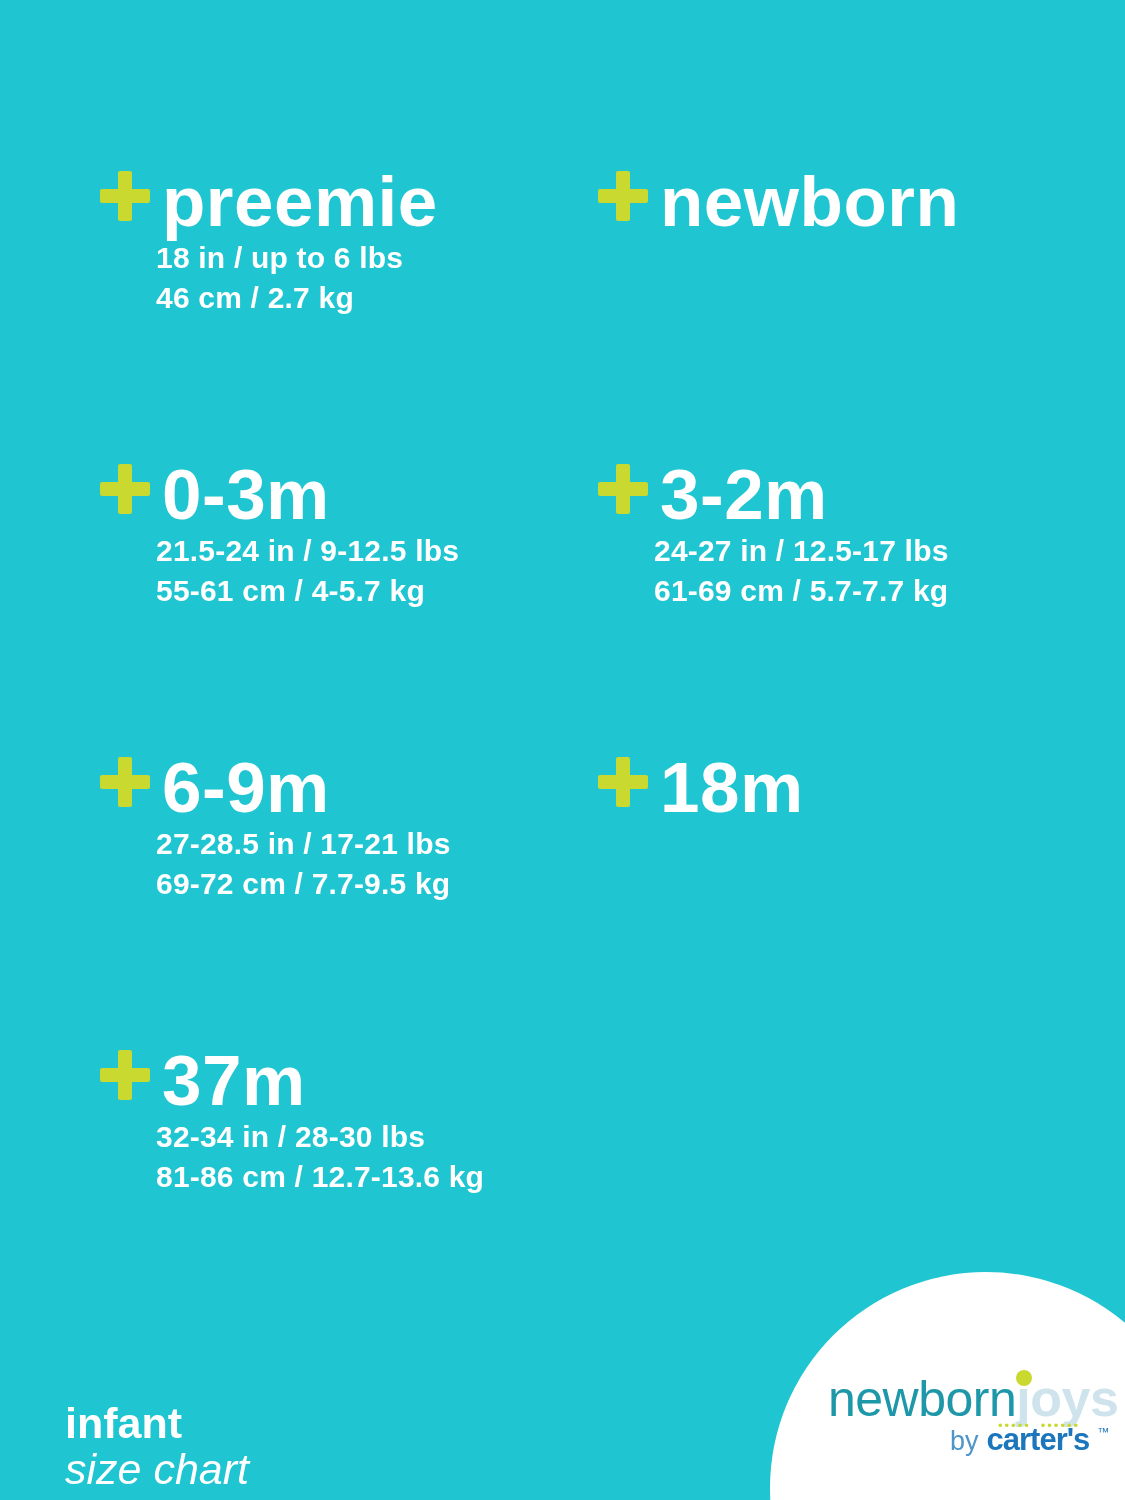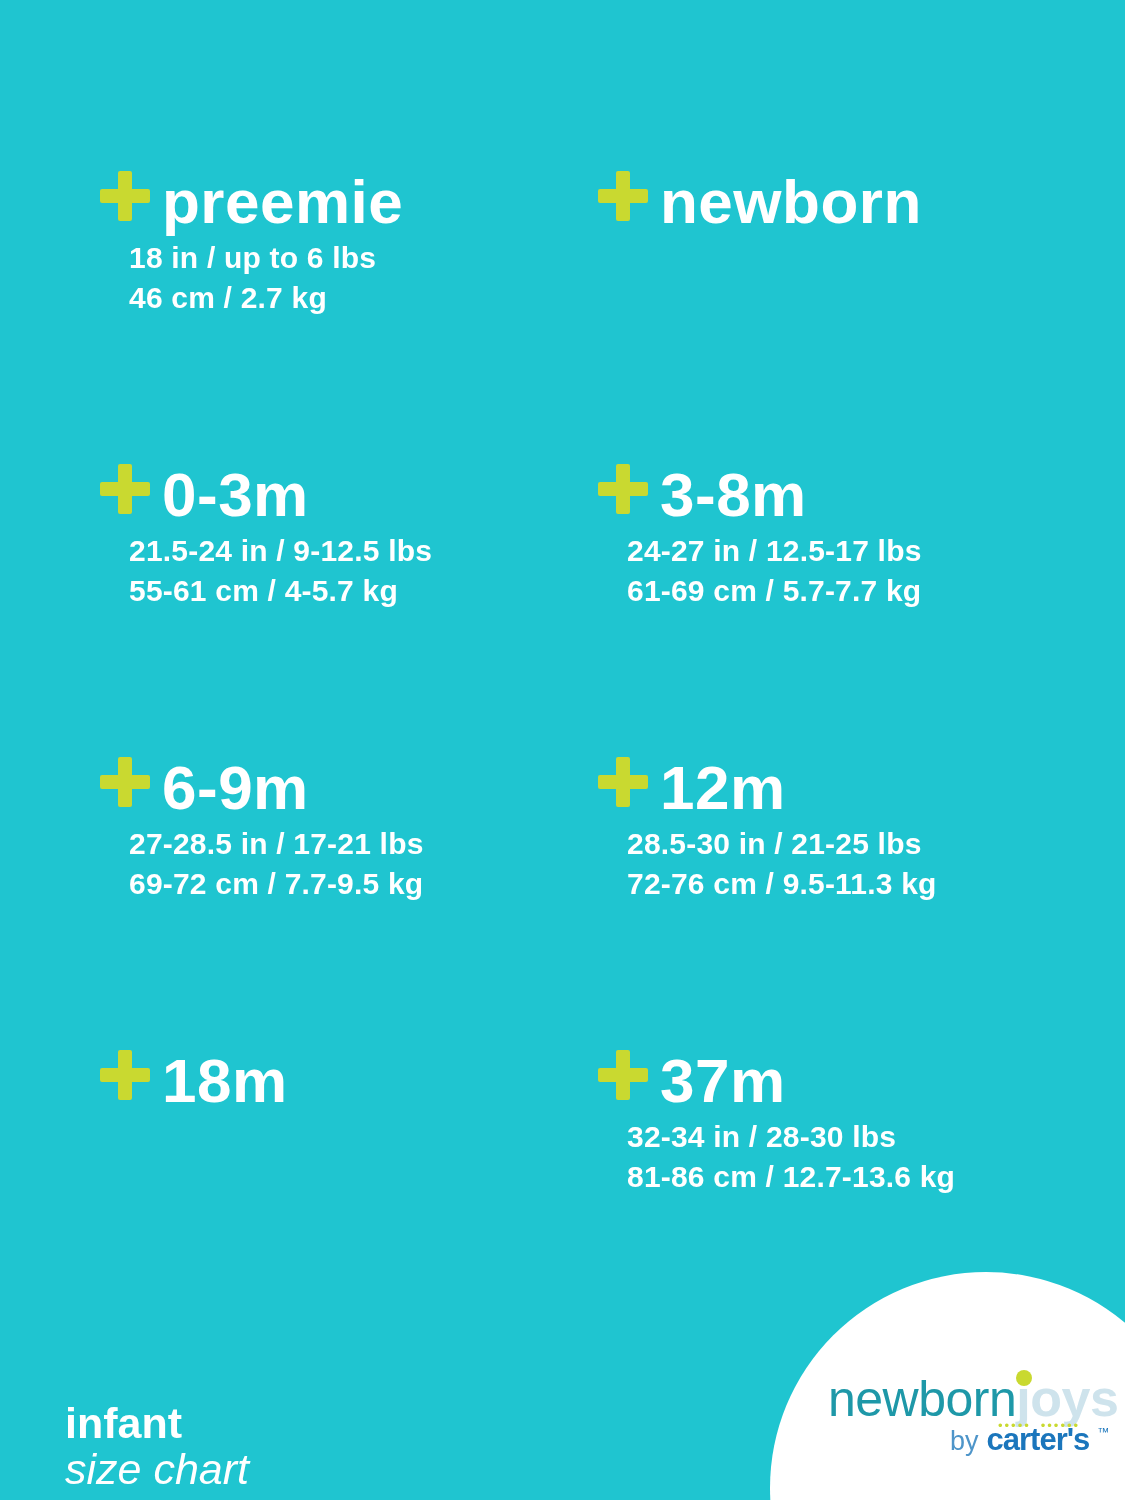--- a/index.html
+++ b/index.html
@@ -31,29 +31,29 @@
   .plus-icon { position: relative; width: 50px; height: 50px; flex: none; }
   .plus-icon::before {
     content: ""; position: absolute; left: 0; top: 18px;
     width: 50px; height: 14px; background: var(--accent, #C9D930); border-radius: 2px;
   }
   .plus-icon::after {
     content: ""; position: absolute; left: 18px; top: 0;
     width: 14px; height: 50px; background: var(--accent, #C9D930); border-radius: 2px;
   }
   .size-title {
-    font-size: 62px;
+    font-size: 71px;
     line-height: 68px;
     font-weight: bold;
     color: var(--text, #FFFFFF);
     letter-spacing: 0.5px;
     white-space: nowrap;
     margin-top: 12px;
   }
-  .size-details { margin-left: 29px; margin-top: 8px; }
+  .size-details { margin-left: 56px; margin-top: 8px; }
   .size-detail {
     font-size: 30px;
     line-height: 40px;
     font-weight: bold;
     color: var(--text, #FFFFFF);
     letter-spacing: 0.2px;
     white-space: nowrap;
   }
 
   
@@ -174,49 +174,39 @@
       </div>
       <div class="size-details">
         <div class="size-detail">21.5-24 in / 9-12.5 lbs</div>
         <div class="size-detail">55-61 cm / 4-5.7 kg</div>
       </div>
     </div>
 
     <div class="cell">
       <div class="size-header">
         <span class="plus-icon"></span>
-        <span class="size-title">3-8m</span>
+        <span class="size-title">3-2m</span>
       </div>
       <div class="size-details">
         <div class="size-detail">24-27 in / 12.5-17 lbs</div>
         <div class="size-detail">61-69 cm / 5.7-7.7 kg</div>
       </div>
     </div>
 
     <div class="cell">
       <div class="size-header">
         <span class="plus-icon"></span>
         <span class="size-title">6-9m</span>
       </div>
       <div class="size-details">
         <div class="size-detail">27-28.5 in / 17-21 lbs</div>
         <div class="size-detail">69-72 cm / 7.7-9.5 kg</div>
       </div>
     </div>
 
-    <div class="cell">
-      <div class="size-header">
-        <span class="plus-icon"></span>
-        <span class="size-title">12m</span>
-      </div>
-      <div class="size-details">
-        <div class="size-detail">28.5-30 in / 21-25 lbs</div>
-        <div class="size-detail">72-76 cm / 9.5-11.3 kg</div>
-      </div>
-    </div>
 
     <div class="cell">
       <div class="size-header">
         <span class="plus-icon"></span>
         <span class="size-title">18m</span>
       </div>
     </div>
 
     <div class="cell">
       <div class="size-header">

